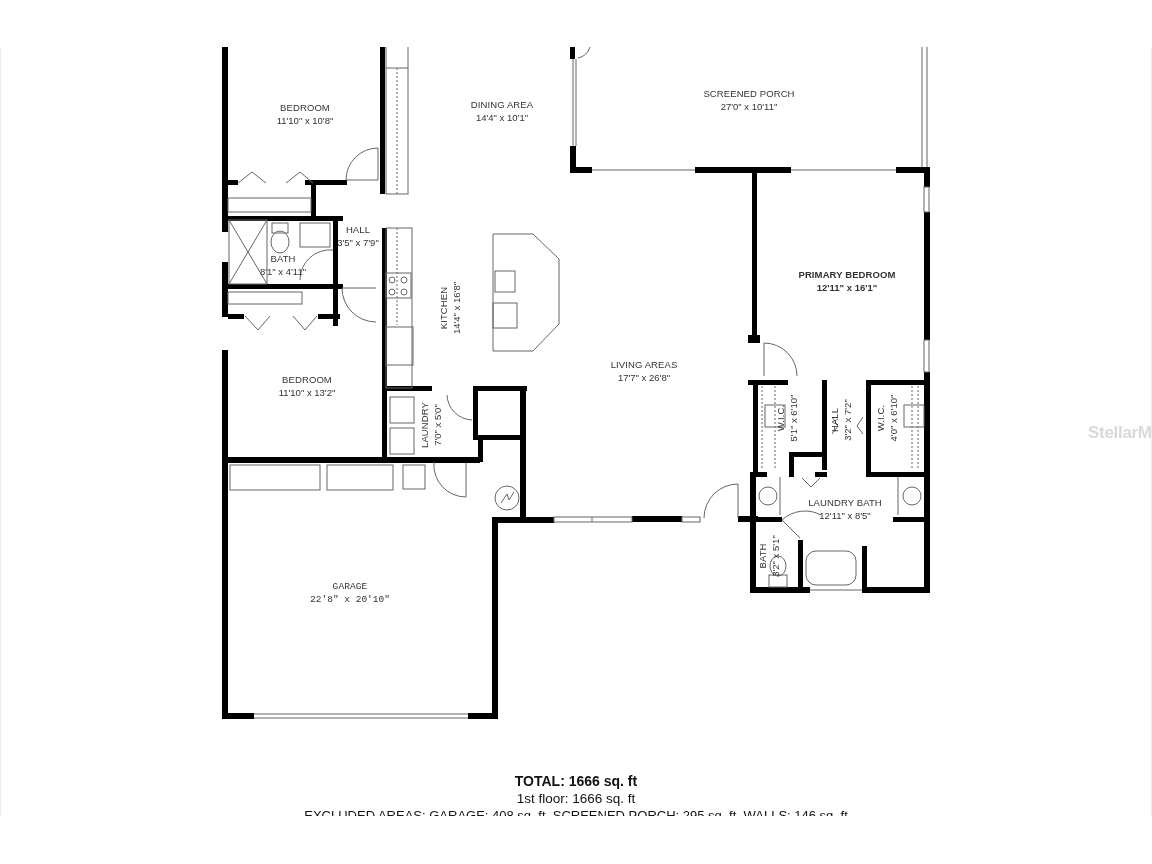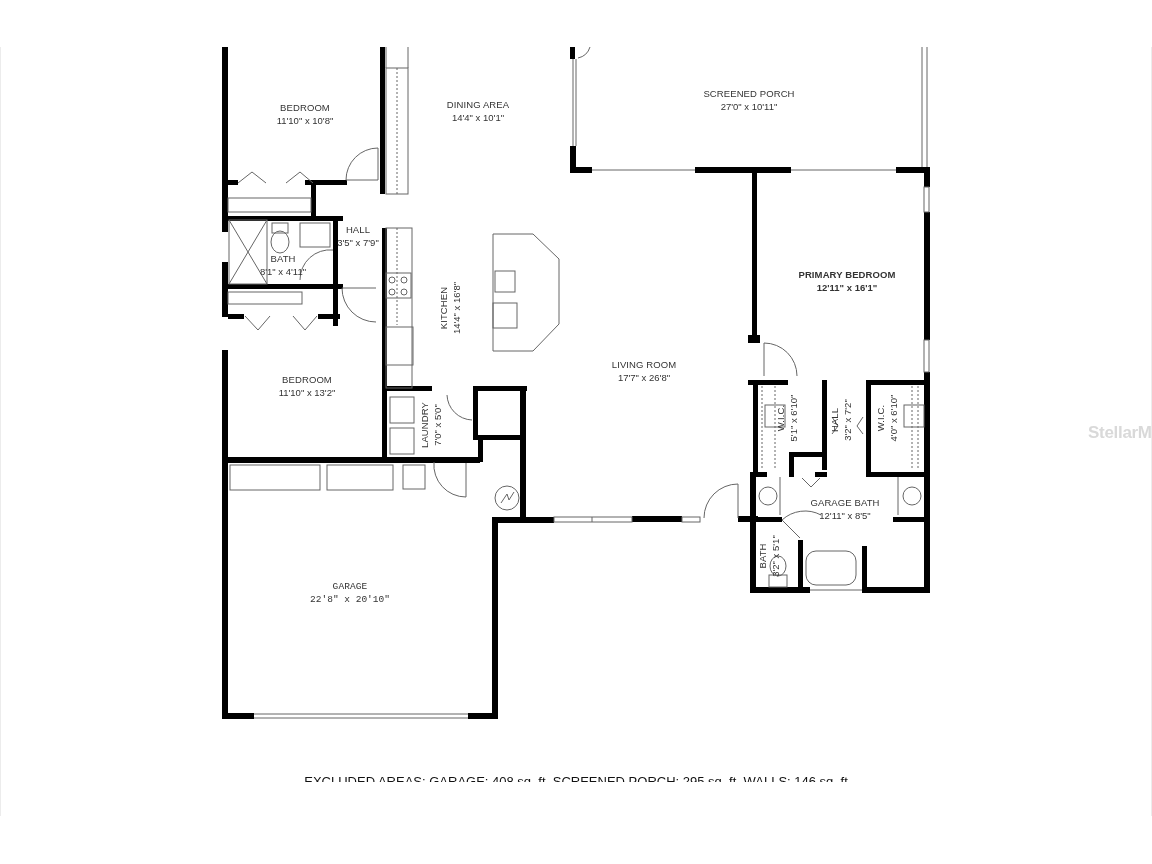--- a/index.html
+++ b/index.html
@@ -196,21 +196,21 @@
     <rect x="769" y="575" width="18" height="12"></rect>
     <ellipse cx="778" cy="566" rx="8" ry="10"></ellipse>
     <line x1="810" y1="590" x2="862" y2="590"></line>
   </g>
 </svg>
 
 <div class="room-label" style="left:305px; top:114px;">
   <span class="name">BEDROOM</span>
   <span class="dim">11'10" x 10'8"</span>
 </div>
-<div class="room-label" style="left:478px; top:111px;">
+<div class="room-label" style="left:502px; top:111px;">
   <span class="name">DINING AREA</span>
   <span class="dim">14'4" x 10'1"</span>
 </div>
 <div class="room-label" style="left:749px; top:100px;">
   <span class="name">SCREENED PORCH</span>
   <span class="dim">27'0" x 10'11"</span>
 </div>
 <div class="room-label" style="left:358px; top:236px;">
   <span class="name">HALL</span>
   <span class="dim">3'5" x 7'9"</span>
@@ -221,21 +221,21 @@
 </div>
 <div class="room-label vert" style="left:450px; top:308px;">
   <span class="name">KITCHEN</span>
   <span class="dim">14'4" x 16'8"</span>
 </div>
 <div class="room-label" style="left:847px; top:281px;font-weight:bold;">
   <span class="name">PRIMARY BEDROOM</span>
   <span class="dim">12'11" x 16'1"</span>
 </div>
 <div class="room-label" style="left:644px; top:371px;">
-  <span class="name">LIVING ROOM</span>
+  <span class="name">LIVING AREAS</span>
   <span class="dim">17'7" x 26'8"</span>
 </div>
 <div class="room-label" style="left:307px; top:386px;">
   <span class="name">BEDROOM</span>
   <span class="dim">11'10" x 13'2"</span>
 </div>
 <div class="room-label vert" style="left:431px; top:425px;">
   <span class="name">LAUNDRY</span>
   <span class="dim">7'0" x 5'0"</span>
 </div>
@@ -245,31 +245,33 @@
 </div>
 <div class="room-label vert" style="left:841px; top:420px;">
   <span class="name">HALL</span>
   <span class="dim">3'2" x 7'2"</span>
 </div>
 <div class="room-label vert" style="left:887px; top:418px;">
   <span class="name">W.I.C.</span>
   <span class="dim">4'0" x 6'10"</span>
 </div>
 <div class="room-label" style="left:845px; top:509px;">
-  <span class="name">GARAGE BATH</span>
+  <span class="name">LAUNDRY BATH</span>
   <span class="dim">12'11" x 8'5"</span>
 </div>
 <div class="room-label vert" style="left:769px; top:556px;">
   <span class="name">BATH</span>
   <span class="dim">3'2" x 5'1"</span>
 </div>
 <div class="room-label" style="left:350px; top:593px;font-family:Liberation Mono, monospace;">
   <span class="name">GARAGE</span>
   <span class="dim">22'8" x 20'10"</span>
 </div>
 
 <div class="watermark">StellarMLS</div>
 
 <div class="summary">
+  <div class="total">TOTAL: 1666 sq. ft</div>
+  <div class="floor">1st floor: 1666 sq. ft</div>
   <div class="excluded">EXCLUDED AREAS: GARAGE: 408 sq. ft, SCREENED PORCH: 295 sq. ft, WALLS: 146 sq. ft</div>
 </div>
 
 <div class="bottom-cover"></div>
 
 </body></html>

